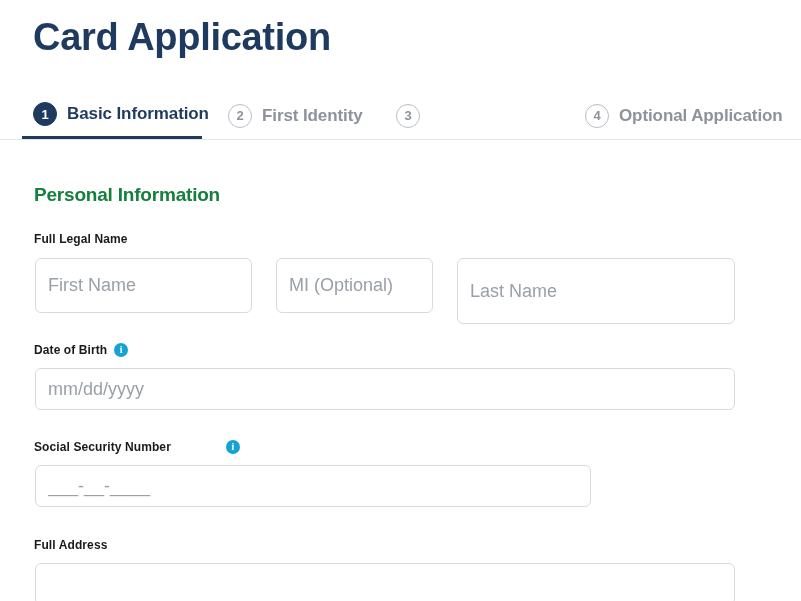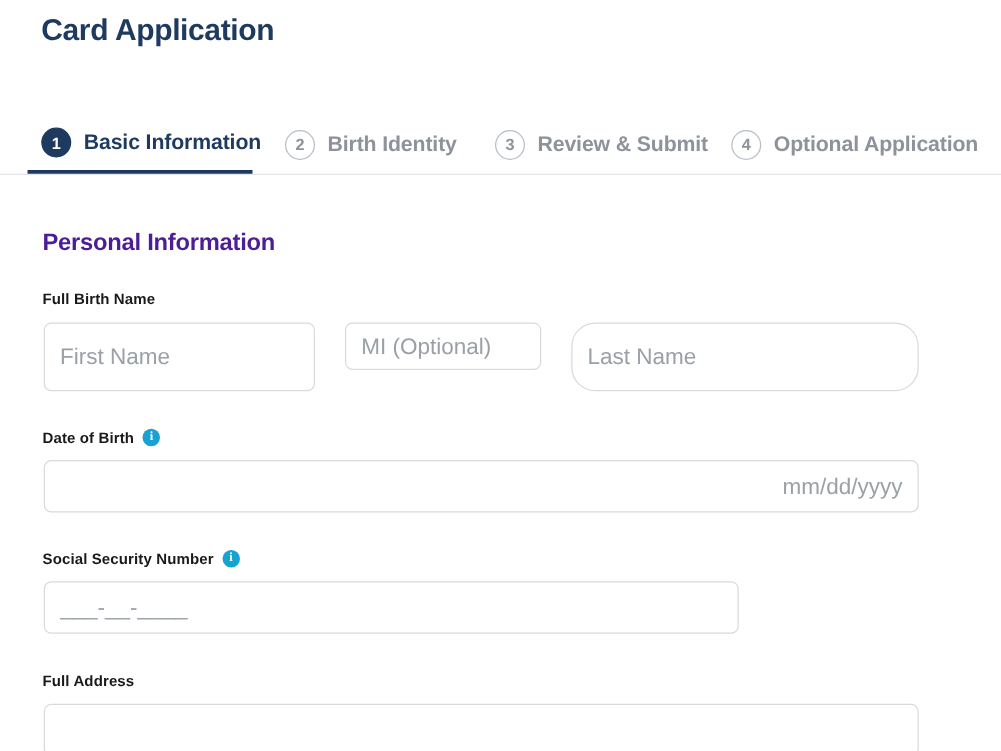--- a/index.html
+++ b/index.html
@@ -12,22 +12,22 @@
     background: #ffffff;
     font-family: "Liberation Sans", sans-serif;
     overflow: hidden;
     position: relative;
   }
 
   
   .page-title {
     position: absolute;
     left: 33px;
-    top: 4px;
-    font-size: 24px;
+    top: 16px;
+    font-size: 38px;
     font-weight: bold;
     color: #1e3a5f;
     letter-spacing: -0.3px;
     line-height: 42px;
     white-space: nowrap;
   }
 
   
   .stepper {
     position: absolute;
@@ -90,21 +90,21 @@
   .step-3 { left: 396px; }
   .step-4 { left: 585px; }
 
   
   .section-title {
     position: absolute;
     left: 34px;
     top: 184px;
     font-size: 19px;
     font-weight: bold;
-    color: #4c1d95;
+    color: #15803d;
     letter-spacing: -0.2px;
   }
 
   .field-label {
     position: absolute;
     font-size: 12px;
     font-weight: bold;
     color: #1a1a1a;
     letter-spacing: 0.1px;
     display: flex;
@@ -142,68 +142,67 @@
     outline: none;
   }
   .text-input::placeholder {
     color: #9aa0a8;
     opacity: 1;
   }
 
   
   .label-name  { left: 34px; top: 232px; }
   .in-first { left: 35px;  top: 258px; width: 217px; height: 55px; }
-  .in-mi    { left: 276px; top: 258px; width: 157px; height: 38px; }
-  .in-last  { left: 457px; top: 258px; width: 278px; height: 55px; border-radius: 19px; }
+  .in-mi    { left: 276px; top: 258px; width: 157px; height: 55px; }
+  .in-last  { left: 457px; top: 258px; width: 278px; height: 66px; }
 
   
   .label-dob { left: 34px; top: 343px; }
-  .in-dob    { left: 35px; top: 368px; width: 700px; height: 42px; text-align: right; }
-
-  
-  .label-ssn { left: 34px; top: 440px; }
+  .in-dob    { left: 35px; top: 368px; width: 700px; height: 42px; }
+
+  
+  .label-ssn { left: 34px; top: 440px; gap: 48px; }
   .in-ssn    { left: 35px; top: 465px; width: 556px; height: 42px; }
 
   
   .label-email { left: 34px; top: 538px; }
   .in-email    { left: 35px; top: 563px; width: 700px; height: 42px; }
 </style>
 </head>
 <body>
 
 <div class="page-title">Card Application</div>
 
 <div class="stepper">
 
   <div class="step active step-1">
     <span class="circle">1</span>
     <span class="label">Basic Information</span>
   </div>
 
   <div class="step inactive step-2">
     <span class="circle">2</span>
-    <span class="label">Birth Identity</span>
+    <span class="label">First Identity</span>
   </div>
 
   <div class="step inactive step-3">
     <span class="circle">3</span>
-    <span class="label">Review &amp; Submit</span>
   </div>
 
   <div class="step inactive step-4">
     <span class="circle">4</span>
     <span class="label">Optional Application</span>
   </div>
 
 </div>
 
 <div class="section-title">Personal Information</div>
 
 <div class="field-label label-name">
-  <span>Full Birth Name</span>
+  <span>Full Legal Name</span>
 </div>
 <input class="text-input in-first" type="text" placeholder="First Name" style="">
 <input class="text-input in-mi" type="text" placeholder="MI (Optional)" style="">
 <input class="text-input in-last" type="text" placeholder="Last Name" style="">
 
 <div class="field-label label-dob">
   <span>Date of Birth</span>
   <span class="info-icon">i</span>
 </div>
 <input class="text-input in-dob" type="text" placeholder="mm/dd/yyyy" style="">

